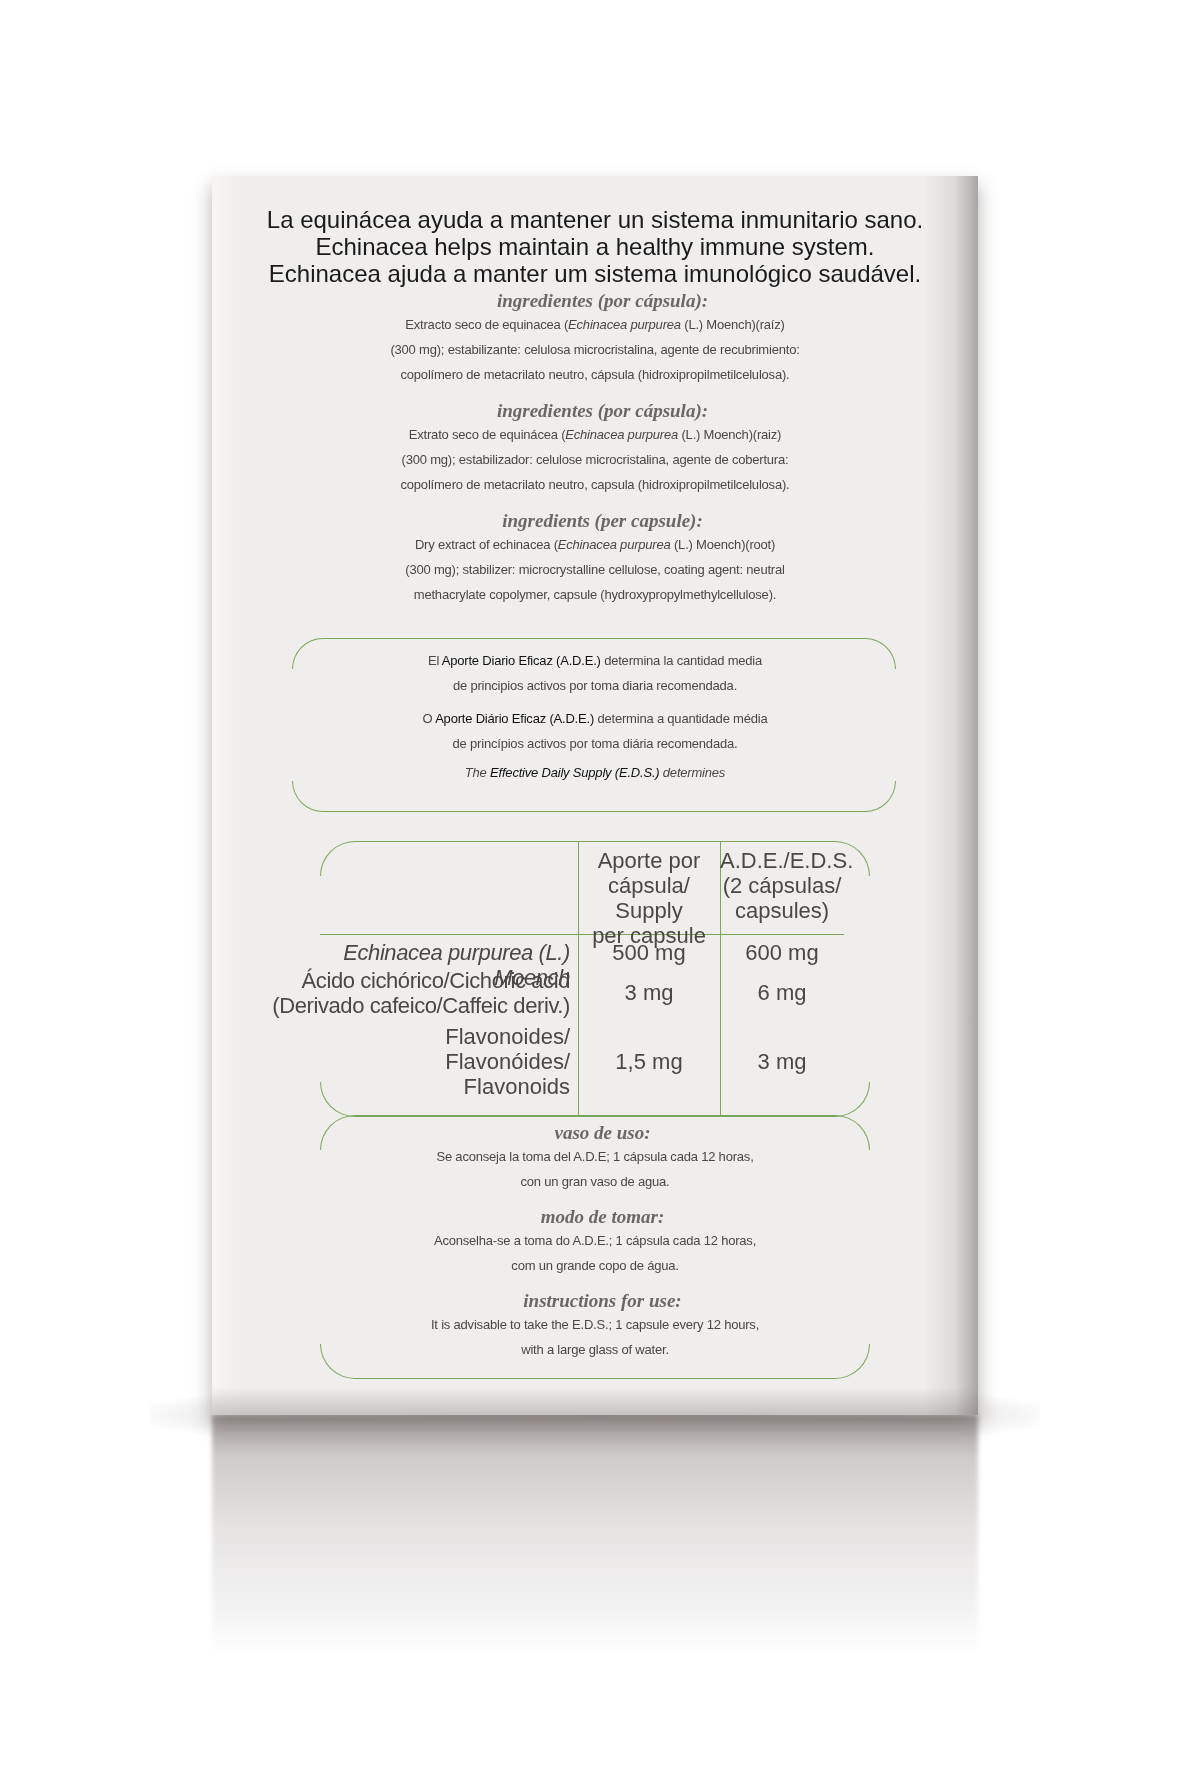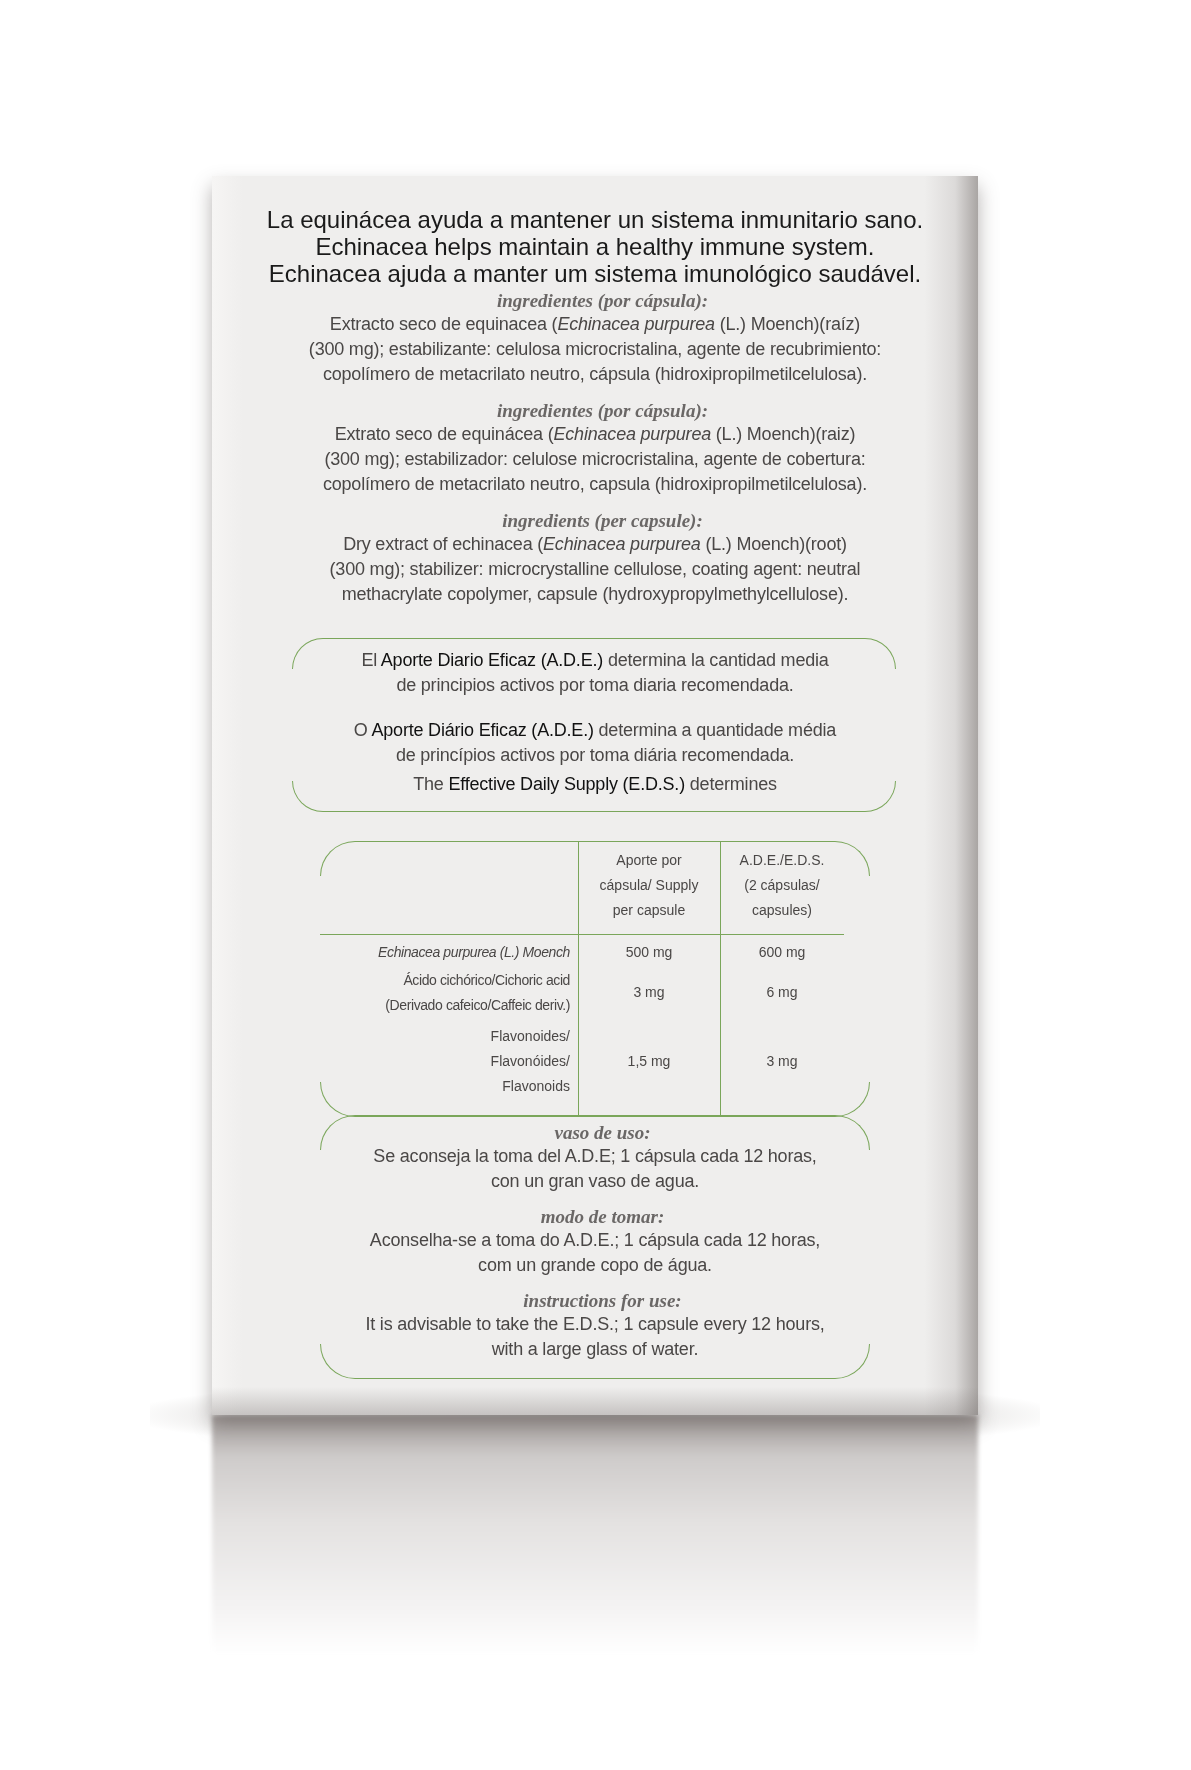--- a/index.html
+++ b/index.html
@@ -46,37 +46,37 @@
     font-family: "Liberation Serif", serif;
     font-style: italic;
     font-weight: bold;
     color: #6a6766;
     font-size: 19px;
     line-height: 22px;
     padding-left: 15px;
   }
   .body-text {
     color: #4a4746;
-    font-size: 18px;
+    font-size: 13px;
     line-height: 25px;
     letter-spacing: -0.2px;
     text-align: center;
   }
   .body-text i { font-style: italic; }
   .strong { color: #111; }
   .bracket-top, .bracket-bottom {
     position: absolute;
     border: 1.5px solid #7aa65a;
   }
   .bracket-top { border-bottom: none; border-radius: 40px 40px 0 0; }
   .bracket-bottom { border-top: none; border-radius: 0 0 40px 40px; }
   .table {
     position: absolute;
     color: #4a4746;
-    font-size: 14px;
+    font-size: 22px;
     line-height: 25px;
   }
   .vline { position: absolute; width: 0; border-left: 1.5px solid #7aa65a; }
   .hline { position: absolute; height: 0; border-top: 1.5px solid #7aa65a; }
   .cell { position: absolute; text-align: center; }
   .cell-left { position: absolute; text-align: right; }
 </style>
 </head>
 <body>
 
@@ -118,25 +118,25 @@
     </div>
   </div>
 
   <div class="bracket-top" style="left:80px; top:462px; width:602px; height:30px;"></div>
   <div class="bracket-bottom" style="left:80px; top:605px; width:602px; height:30px;"></div>
   <div class="center body-text" style="top:472px;">
     <div>
       <div><span>El </span><span class="strong">Aporte Diario Eficaz (A.D.E.)</span><span> determina la cantidad media</span></div>
       <div>de principios activos por toma diaria recomendada.</div>
     </div>
-    <div style="margin-top:20px;">
+    <div style="margin-top:8px;">
       <div><span>O </span><span class="strong">Aporte Diário Eficaz (A.D.E.)</span><span> determina a quantidade média</span></div>
       <div>de princípios activos por toma diária recomendada.</div>
     </div>
-    <div style="margin-top:4px;">
+    <div style="margin-top:4px;font-style:italic;">
       <div><span>The </span><span class="strong">Effective Daily Supply (E.D.S.)</span><span> determines</span></div>
     </div>
   </div>
 
   <div class="bracket-top" style="left:108px; top:665px; width:548px; height:34px;"></div>
   <div class="bracket-bottom" style="left:108px; top:906px; width:548px; height:34px;"></div>
 
   <div class="table" style="left:0; top:0; width:766px; height:1239px;">
 
     <div class="vline" style="left:366px; top:665px; height:275px;"></div>

